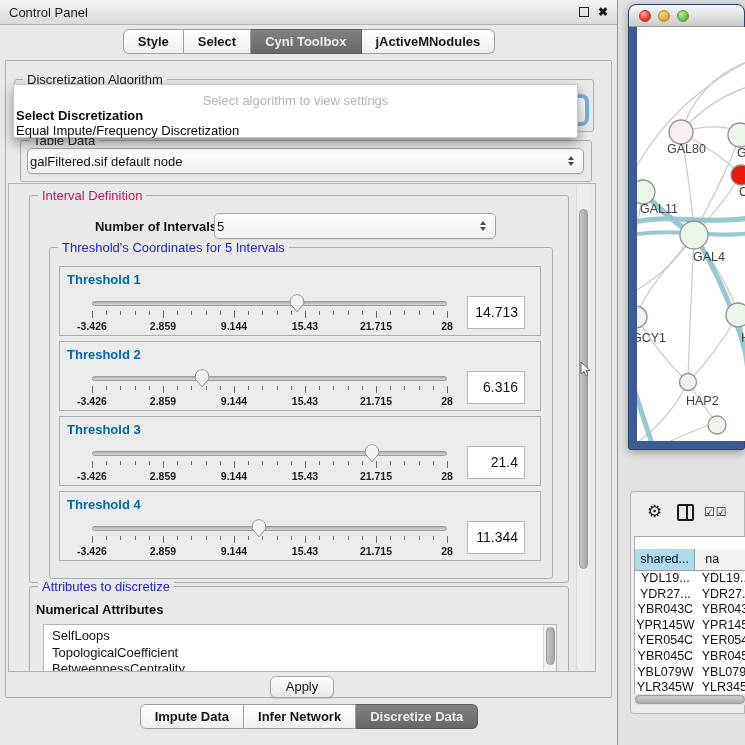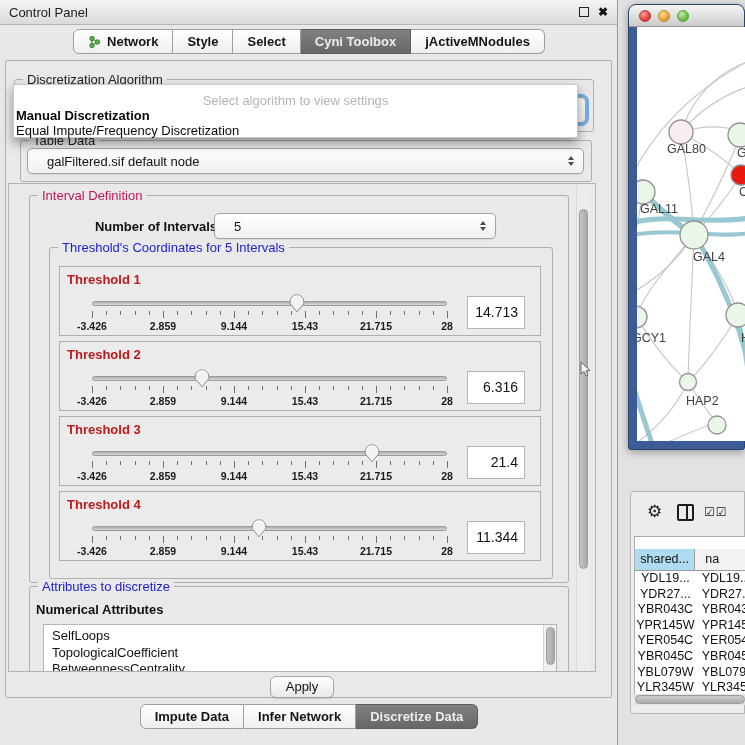--- a/index.html
+++ b/index.html
@@ -32,21 +32,21 @@
   .grp { position:absolute; border:1px solid #AFAFAF; border-radius:3px; }
   .grp-ttl { position:absolute; top:-8px; left:8px; background:#E9E9E9; padding:0 4px;
     font-size:13px; line-height:15px; white-space:nowrap; }
   .t-green { color:#be185d; }
   .t-blue  { color:#2222CC; }
   .t-black { color:#222; }
 
   
   .combo { position:absolute; height:26px; background:linear-gradient(#FFFFFF,#F0F0F0);
     border:1px solid #A3A3A3; border-radius:5px; box-shadow:0 1px 1px rgba(0,0,0,.08);
-    display:flex; align-items:center; padding-left:19px; font-size:13px; color:#111; cursor:default; }
+    display:flex; align-items:center; padding-left:2px; font-size:13px; color:#111; cursor:default; }
   .spin { position:absolute; right:9px; top:50%; transform:translateY(-50%);
     display:flex; flex-direction:column; gap:2px; }
   .spin i { width:0; height:0; border-left:3.5px solid transparent; border-right:3.5px solid transparent; }
   .spin .up { border-bottom:4px solid #4a4a4a; }
   .spin .dn { border-top:4px solid #4a4a4a; }
   .focusring { box-shadow:0 0 0 3px rgba(92,163,224,.85), 0 1px 1px rgba(0,0,0,.08); }
 
   
   .popup { position:absolute; left:13px; top:84px; width:565px; height:54px; background:#FFFFFF;
     border:1px solid #C9C9C9; border-radius:0 0 2px 2px; box-shadow:0 5px 12px rgba(0,0,0,.4); z-index:9; }
@@ -61,21 +61,21 @@
     background:#ECECEC; border-left:1px solid #DADADA; }
   .vthumb { position:absolute; left:2px; width:9px; top:24px; height:360px; border-radius:6px;
     background:linear-gradient(90deg,#C6C6C6,#A9A9A9); border:1px solid #9B9B9B; }
 
   .noi-label { position:absolute; left:60px; top:35px; width:148px; text-align:right;
     font-size:13px; font-weight:bold; color:#111; }
 
   
   .thr { position:absolute; left:50px; width:482px; height:70px; background:#EBEBEB;
     border:1px solid #AEAEAE; }
-  .thr-label { position:absolute; left:7px; top:5px; font-size:13px; font-weight:bold; color:#b91c1c; }
+  .thr-label { position:absolute; left:7px; top:5px; font-size:13px; font-weight:bold; color:#0369a1; }
   .sl-track { position:absolute; left:32px; top:34px; width:355px; height:5px; border-radius:3px;
     background:linear-gradient(#AFAFAF,#D8D8D8); border:1px solid #9B9B9B; cursor:pointer; }
   .sl-thumb { position:absolute; top:-8px; width:16px; height:19px; }
   .scale { position:absolute; left:32px; top:44px; width:355px; height:24px; }
   .scale .tick { position:absolute; top:0; width:1px; background:#6E6E6E; }
   .scale .lbl { position:absolute; top:9px; width:64px; margin-left:-32px; text-align:center;
     font-size:10.5px; font-weight:bold; color:#1a1a1a; }
   .thr-val { position:absolute; left:407px; top:29px; width:58px; height:33px; background:#FFFFFF;
     border:1px solid #B5B5B5; font-size:14px; color:#111; text-align:right;
     padding-right:6px; line-height:31px; }
@@ -147,31 +147,20 @@
   <div class="cpanel">
 
     <div class="cp-titlebar">
       <span class="cp-title">Control Panel</span>
       <span class="float-box"></span>
       <span class="wicon" style="font-weight:bold;">✖</span>
     </div>
 
     <div class="segrow" style="top:29px;">
       <div class="seg">
-        <svg width="13" height="14" viewBox="0 0 13 14">
-          <line x1="4" y1="3.5" x2="9" y2="7" stroke="#55A44A" stroke-width="1.3"></line>
-          <line x1="4" y1="10.5" x2="9" y2="7" stroke="#55A44A" stroke-width="1.3"></line>
-          <line x1="4" y1="3.5" x2="4" y2="10.5" stroke="#55A44A" stroke-width="1.3"></line>
-          <circle cx="4" cy="3.5" r="2.2" fill="#5DB150" stroke="#3F7F36"></circle>
-          <circle cx="4" cy="10.5" r="2.2" fill="#5DB150" stroke="#3F7F36"></circle>
-          <circle cx="9.5" cy="7" r="2.2" fill="#5DB150" stroke="#3F7F36"></circle>
-        </svg>
-        <span>Network</span>
-      </div>
-      <div class="seg">
           <span>Style</span>
         </div>
       <div class="seg">
           <span>Select</span>
         </div>
       <div class="seg sel">
           <span>Cyni Toolbox</span>
         </div>
       <div class="seg">
           <span>jActiveMNodules</span>
@@ -185,21 +174,21 @@
     </div>
     <div class="combo focusring" style="left:22px; top:97px; width:564px;">
       <span class="spin">
           <i class="up"></i>
           <i class="dn"></i>
         </span>
     </div>
 
     <div class="popup">
       <div class="hint">Select algorithm to view settings</div>
-      <div class="opt bold">Manual Discretization</div>
+      <div class="opt bold">Select Discretization</div>
       <div class="opt">Equal Impute/Frequency Discretization</div>
     </div>
 
     <div class="grp" style="left:20px; top:140px; width:572px; height:42px;">
       <span class="grp-ttl t-black">Table Data</span>
     </div>
     <div class="combo" style="left:27px; top:148px; width:557px;">
       <span>galFiltered.sif default node</span>
       <span class="spin">
           <i class="up"></i>

